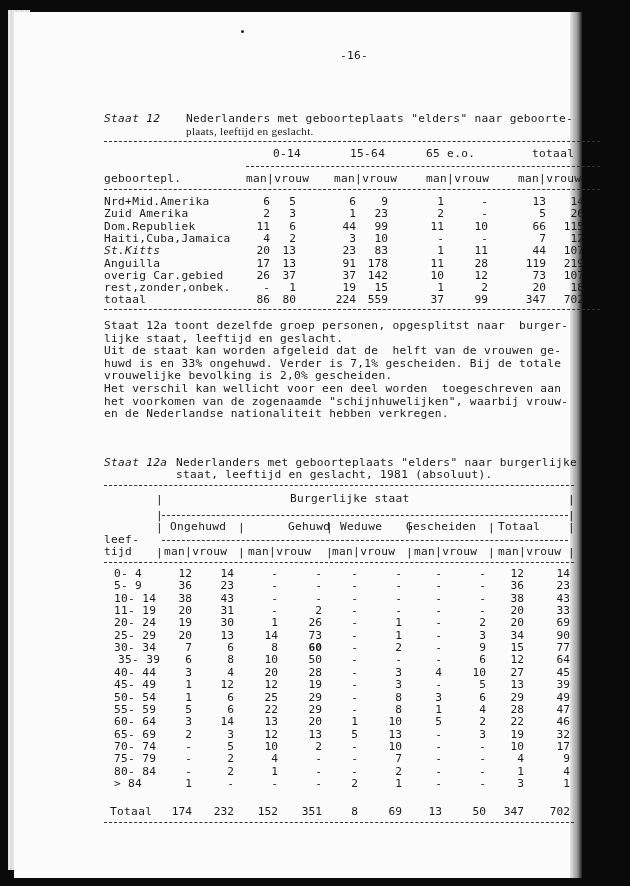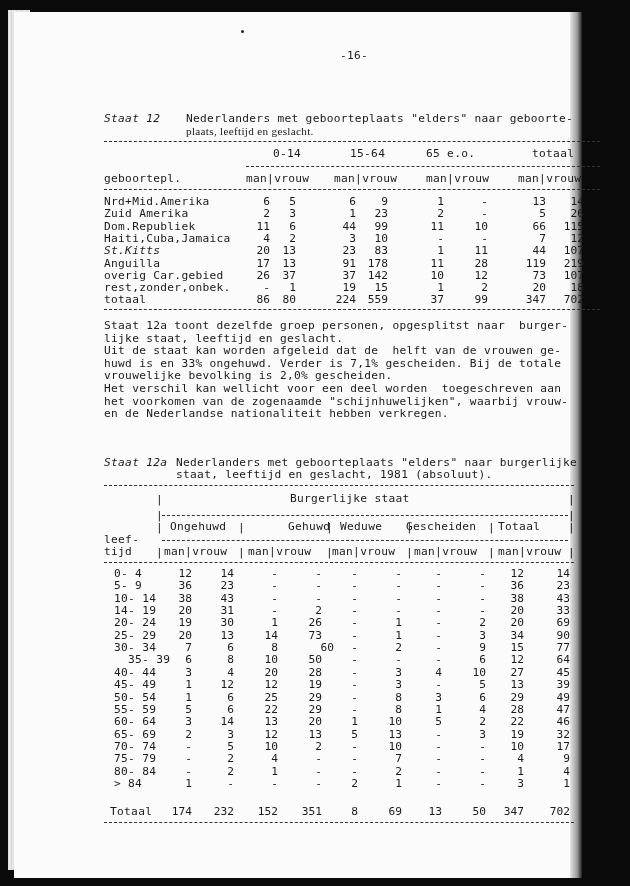--- a/index.html
+++ b/index.html
@@ -221,21 +221,21 @@
     <div class="num" style="left: 162px; top: 592.7px;">38</div>
     <div class="num" style="left: 204px; top: 592.7px;">43</div>
     <div class="num" style="left: 248px; top: 592.7px;">-</div>
     <div class="num" style="left: 292px; top: 592.7px;">-</div>
     <div class="num" style="left: 328px; top: 592.7px;">-</div>
     <div class="num" style="left: 372px; top: 592.7px;">-</div>
     <div class="num" style="left: 412px; top: 592.7px;">-</div>
     <div class="num" style="left: 456px; top: 592.7px;">-</div>
     <div class="num" style="left: 494px; top: 592.7px;">38</div>
     <div class="num" style="left: 540px; top: 592.7px;">43</div>
-    <div class="txt" style="left: 114px; top: 605.05px;">14- 19</div>
+    <div class="txt" style="left: 114px; top: 605.05px;">11- 19</div>
     <div class="num" style="left: 162px; top: 605.05px;">20</div>
     <div class="num" style="left: 204px; top: 605.05px;">31</div>
     <div class="num" style="left: 248px; top: 605.05px;">-</div>
     <div class="num" style="left: 292px; top: 605.05px;">2</div>
     <div class="num" style="left: 328px; top: 605.05px;">-</div>
     <div class="num" style="left: 372px; top: 605.05px;">-</div>
     <div class="num" style="left: 412px; top: 605.05px;">-</div>
     <div class="num" style="left: 456px; top: 605.05px;">-</div>
     <div class="num" style="left: 494px; top: 605.05px;">20</div>
     <div class="num" style="left: 540px; top: 605.05px;">33</div>
@@ -258,28 +258,28 @@
     <div class="num" style="left: 328px; top: 629.75px;">-</div>
     <div class="num" style="left: 372px; top: 629.75px;">1</div>
     <div class="num" style="left: 412px; top: 629.75px;">-</div>
     <div class="num" style="left: 456px; top: 629.75px;">3</div>
     <div class="num" style="left: 494px; top: 629.75px;">34</div>
     <div class="num" style="left: 540px; top: 629.75px;">90</div>
     <div class="txt" style="left: 114px; top: 642.1px;">30- 34</div>
     <div class="num" style="left: 162px; top: 642.1px;">7</div>
     <div class="num" style="left: 204px; top: 642.1px;">6</div>
     <div class="num" style="left: 248px; top: 642.1px;">8</div>
-    <div class="num" style="left: 304px; top: 642.1px;">60</div>
+    <div class="num" style="left: 292px; top: 642.1px; font-weight: bold;">60</div>
     <div class="num" style="left: 328px; top: 642.1px;">-</div>
     <div class="num" style="left: 372px; top: 642.1px;">2</div>
     <div class="num" style="left: 412px; top: 642.1px;">-</div>
     <div class="num" style="left: 456px; top: 642.1px;">9</div>
     <div class="num" style="left: 494px; top: 642.1px;">15</div>
     <div class="num" style="left: 540px; top: 642.1px;">77</div>
-    <div class="txt" style="left: 128px; top: 654.45px; text-align: right;">35- 39</div>
+    <div class="txt" style="left: 118px; top: 654.45px; text-align: right;">35- 39</div>
     <div class="num" style="left: 162px; top: 654.45px;">6</div>
     <div class="num" style="left: 204px; top: 654.45px;">8</div>
     <div class="num" style="left: 248px; top: 654.45px;">10</div>
     <div class="num" style="left: 292px; top: 654.45px;">50</div>
     <div class="num" style="left: 328px; top: 654.45px;">-</div>
     <div class="num" style="left: 372px; top: 654.45px;">-</div>
     <div class="num" style="left: 412px; top: 654.45px;">-</div>
     <div class="num" style="left: 456px; top: 654.45px;">6</div>
     <div class="num" style="left: 494px; top: 654.45px;">12</div>
     <div class="num" style="left: 540px; top: 654.45px;">64</div>

